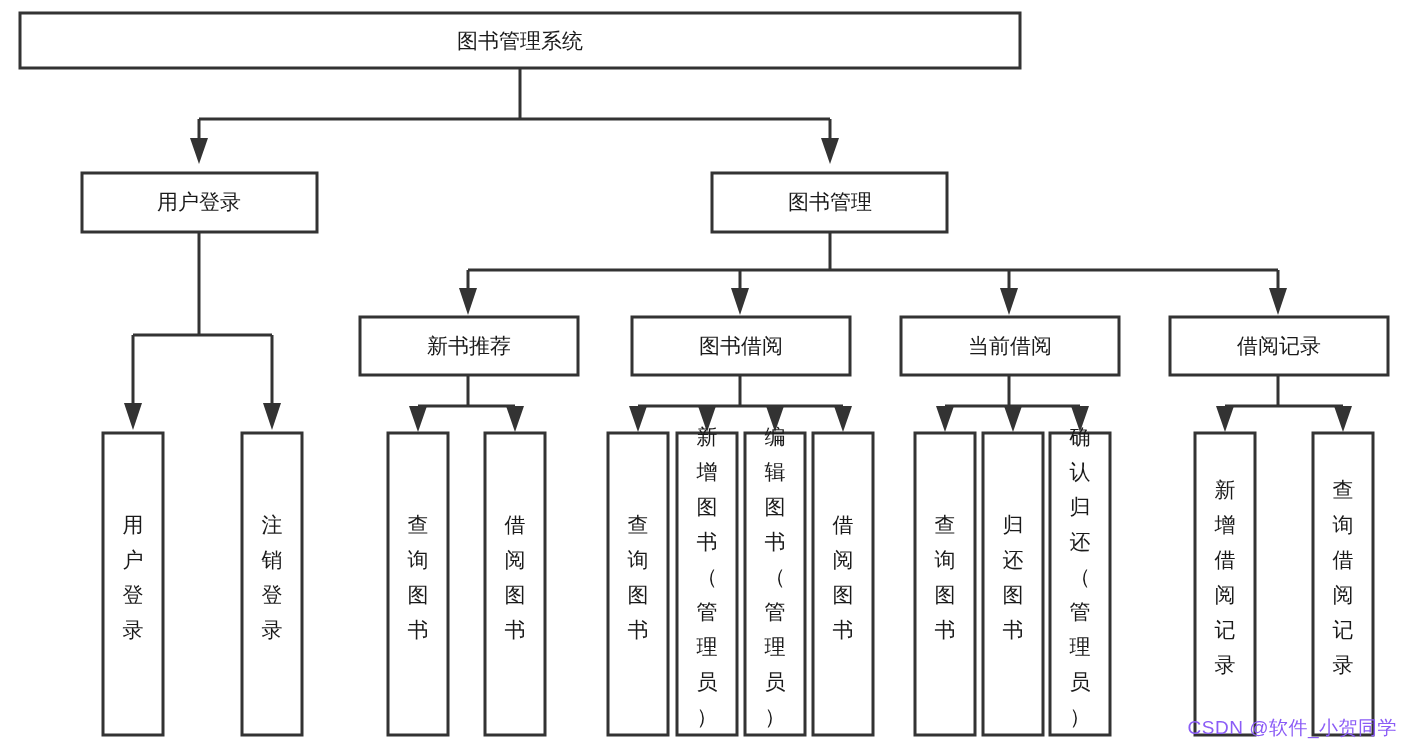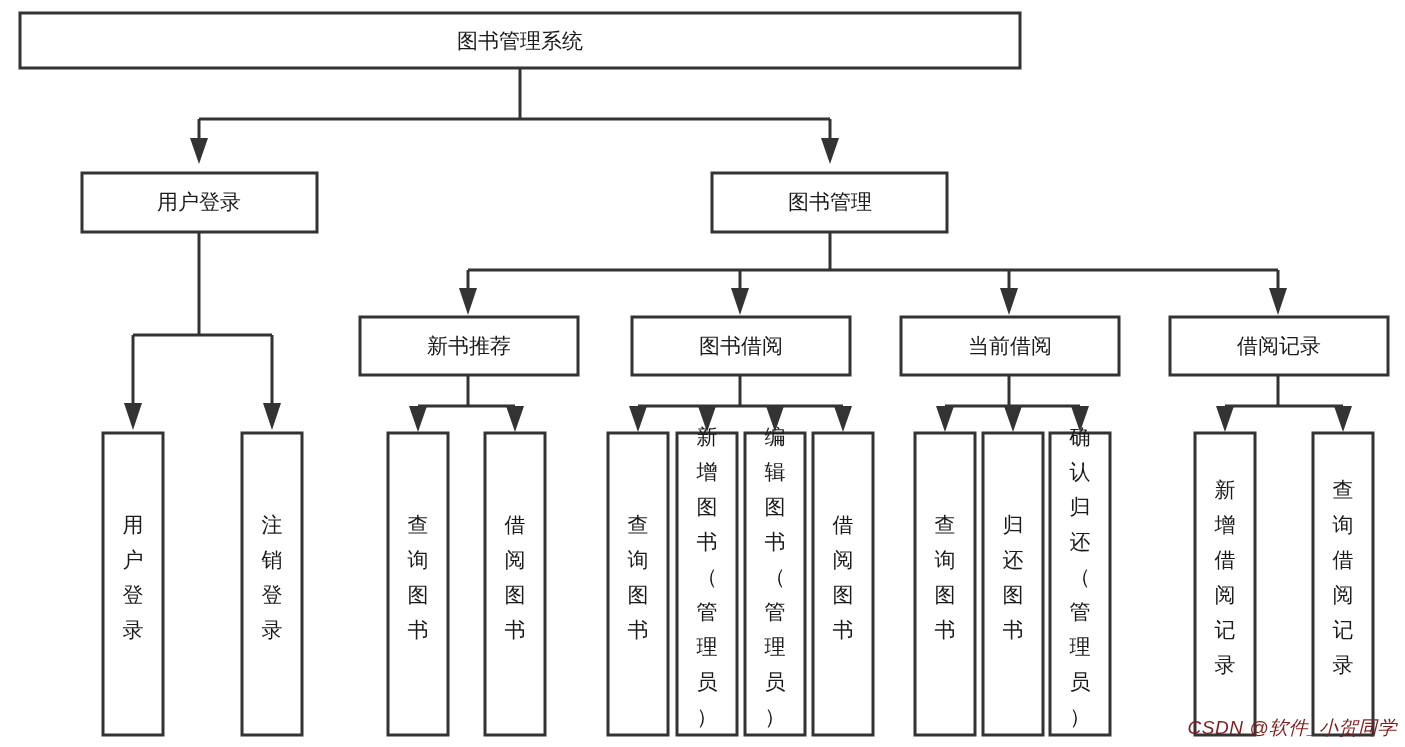--- a/index.html
+++ b/index.html
@@ -51,25 +51,24 @@
     font-family: "Liberation Sans", "DejaVu Sans", sans-serif;
     font-size: 21px;
     text-anchor: middle;
   }
   .watermark {
     position: absolute;
     right: 8px;
     bottom: 6px;
     font-family: "Liberation Sans", "DejaVu Sans", sans-serif;
     font-size: 19px;
-    color: #7f1d1d;
+    color: #8b5cf6;
     letter-spacing: 0.5px;
     white-space: nowrap;
     pointer-events: none;
-    font-style: italic;
   }
 </style>
 </head>
 <body>
 
 <div id="diagram-root">
 
   <svg id="flowchart" viewBox="0 0 1405 747" xmlns="http://www.w3.org/2000/svg">
 
     <g>

